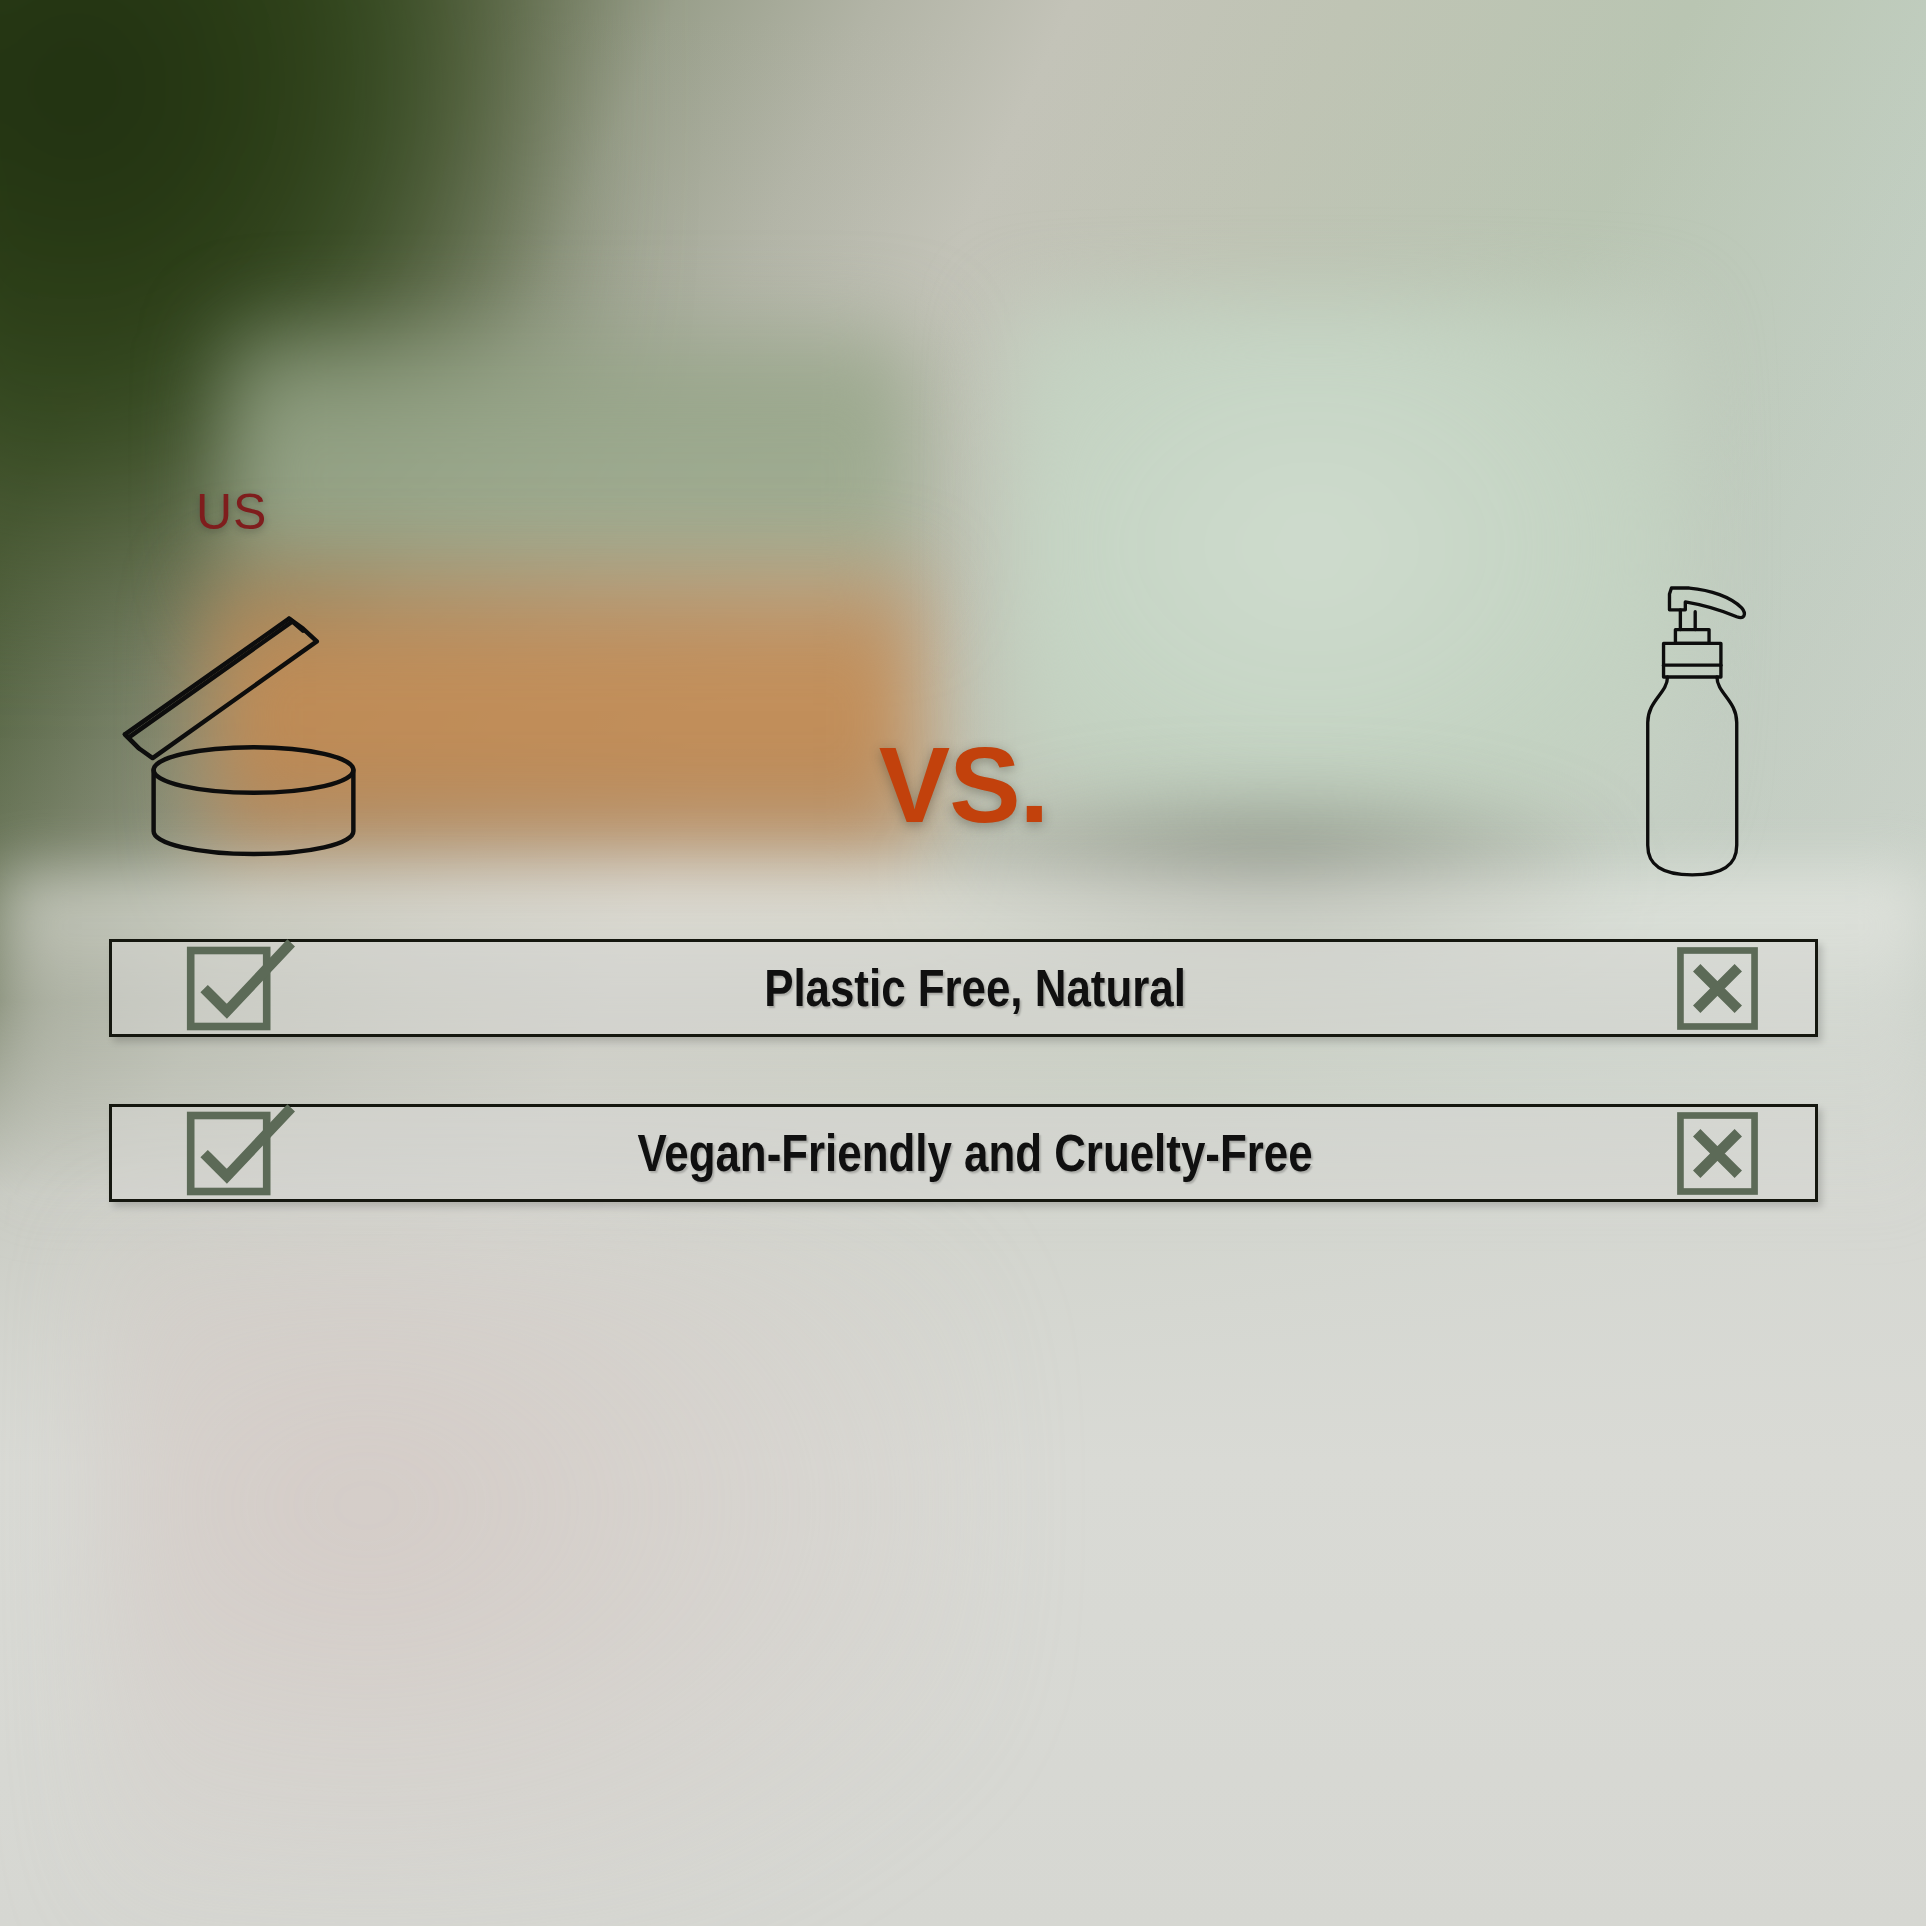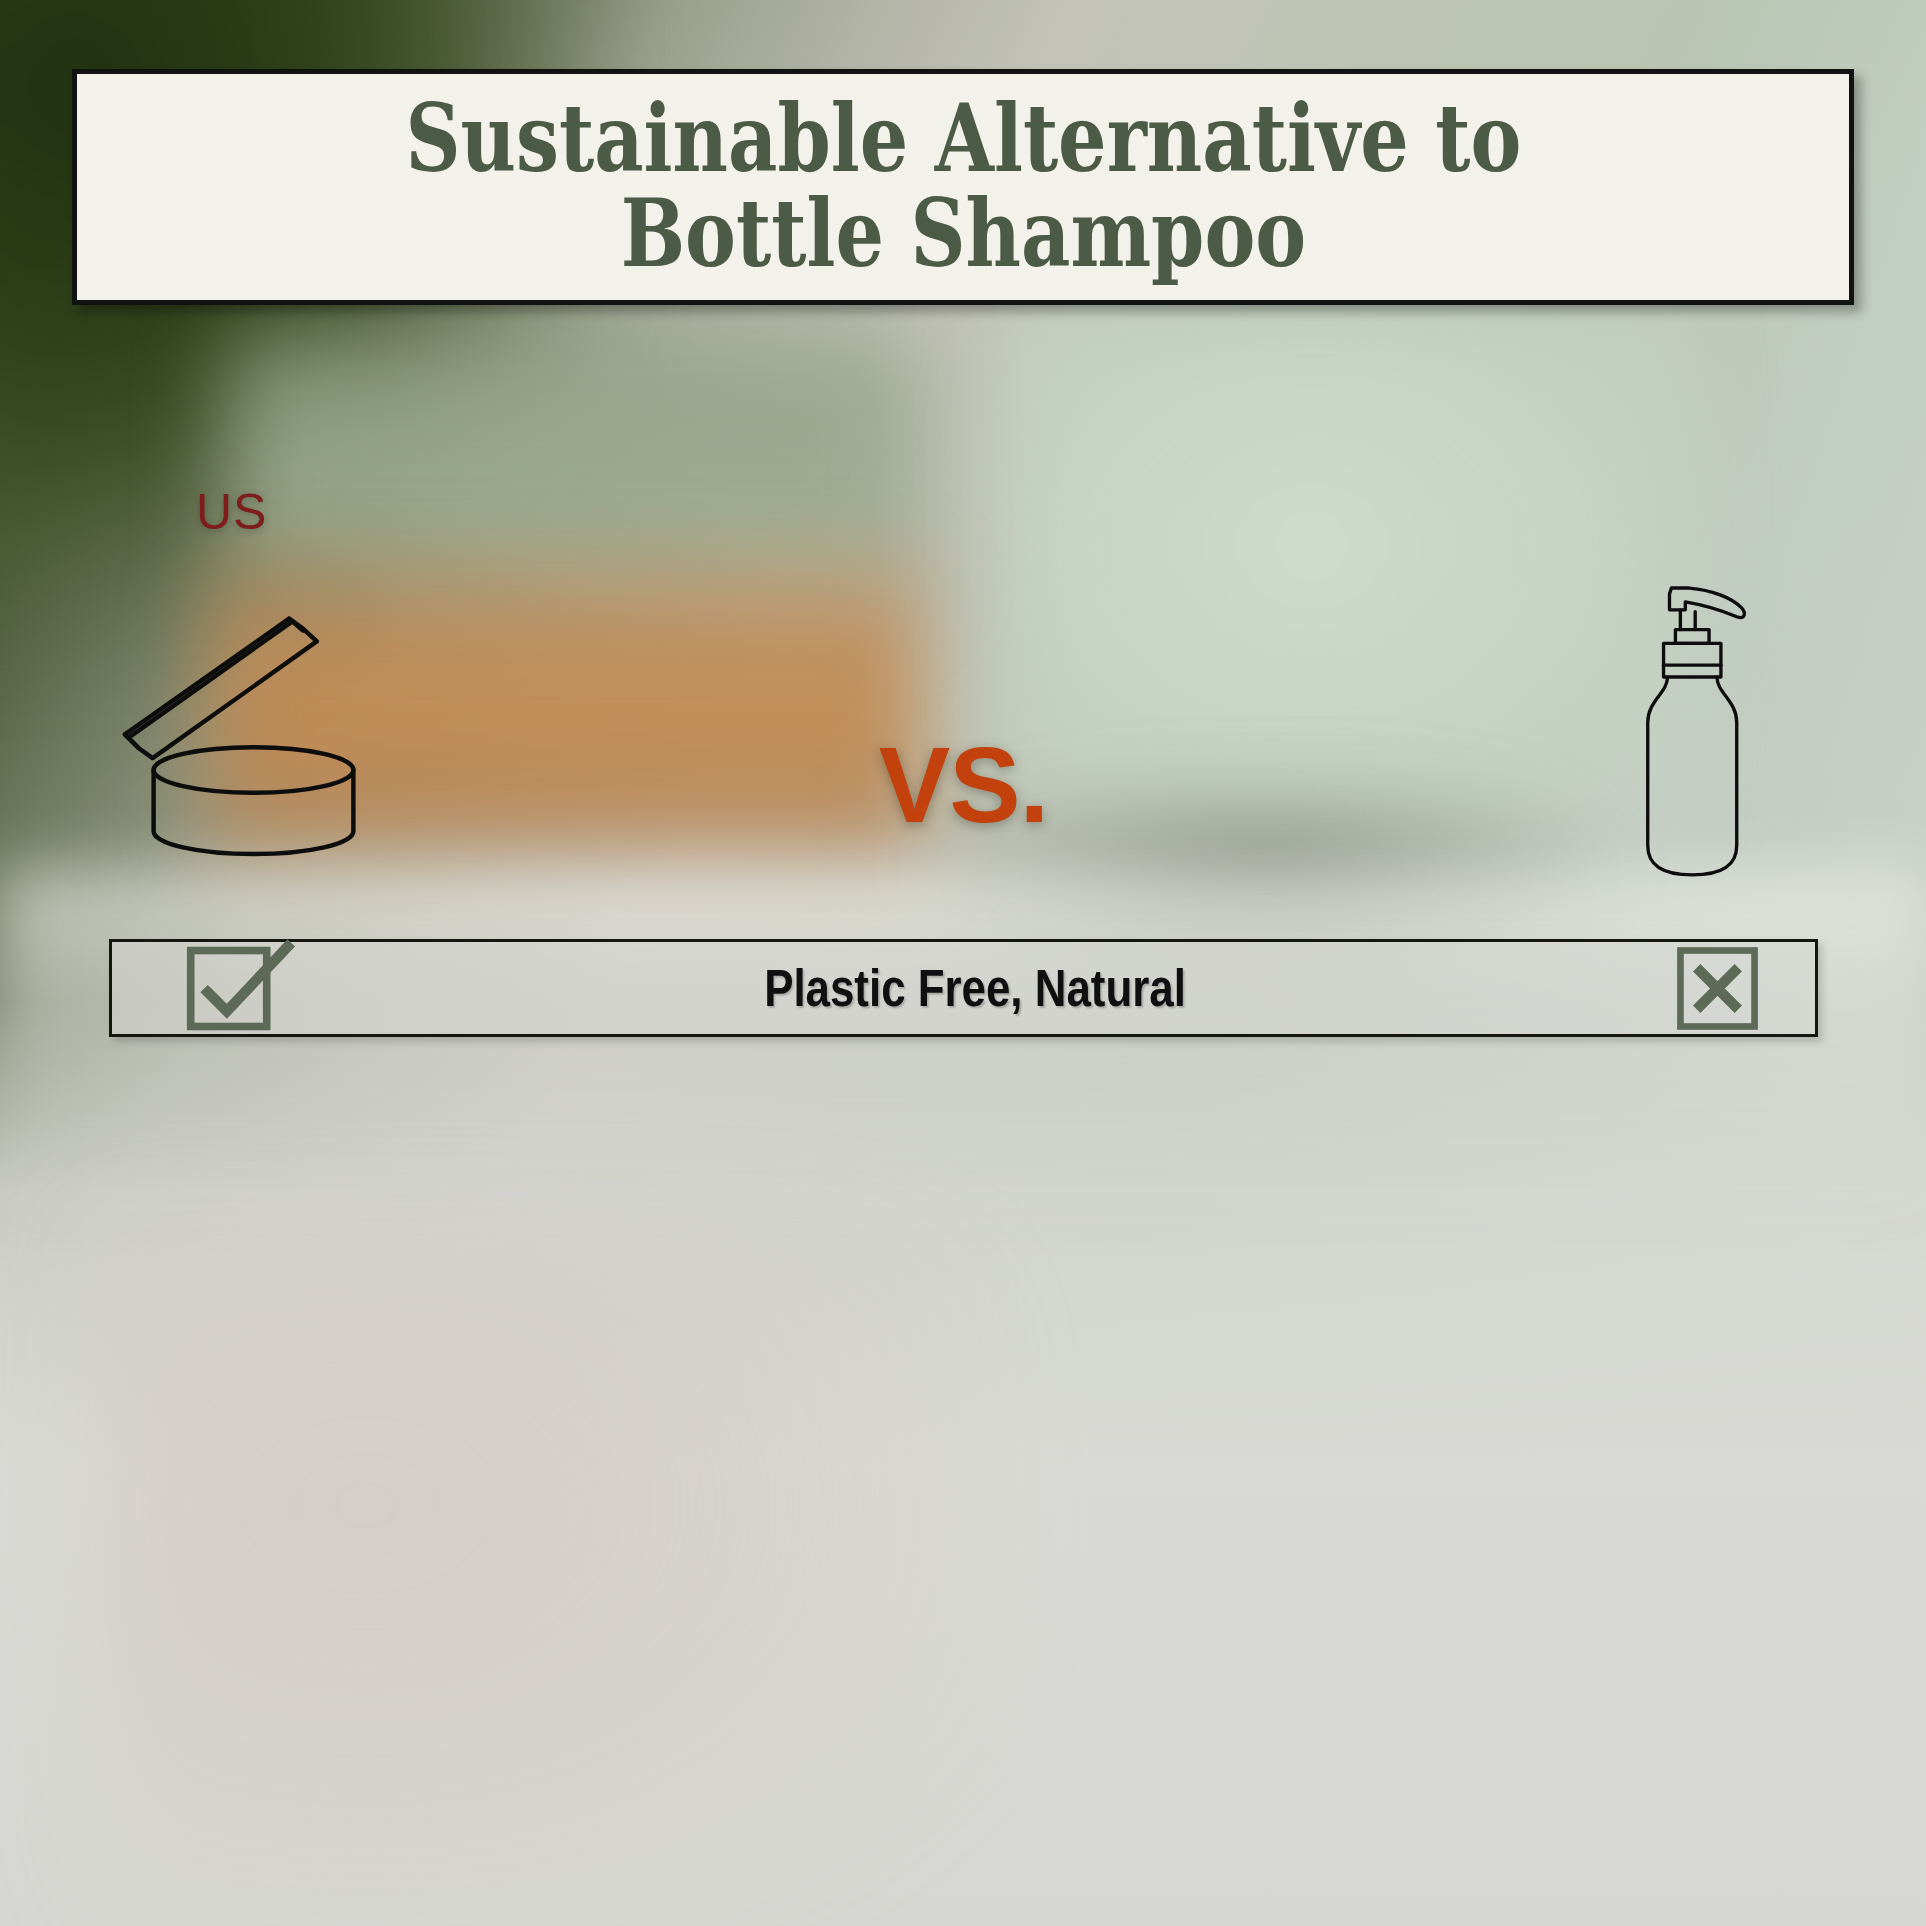--- a/index.html
+++ b/index.html
@@ -245,24 +245,20 @@
 
   <div class="bg-layer bg-base"></div>
   <div class="bg-foliage"></div>
   <div class="bg-box-green"></div>
   <div class="bg-box-brown"></div>
   <div class="bg-mint"></div>
   <div class="bg-shadow"></div>
   <div class="bg-counter"></div>
   <div class="bg-warm"></div>
 
-  <div class="title-banner">
-    <div class="title-text">Sustainable Alternative to
-Bottle Shampoo</div>
-  </div>
 
   <div class="side-label label-us">US</div>
 
   <div class="icon-jar">
     <svg viewBox="0 0 270 280" fill="none" stroke="#0d0d0d" stroke-width="4.5" stroke-linejoin="round" stroke-linecap="round">
 
       <path d="M6 152 L172 35 L186 45 L200 58 L34 176 L20 166 Z"></path>
       <path d="M6 152 L20 166"></path>
       <path d="M172 35 L186 47"></path>
       <path d="M10 155 L175 38"></path>
@@ -307,16 +303,31 @@
         <svg viewBox="0 0 100 100" fill="none" stroke="#5c6a57" stroke-width="7">
           <rect x="11" y="10" width="78" height="80"></rect>
           <path d="M32 32 L68 68 M68 32 L32 68" stroke-width="11" stroke-linecap="square"></path>
         </svg>
       </div>
     </div>
 
 
 
 
+    <div class="row">
+      <div class="mark mark-left">
+        <svg viewBox="0 0 100 100" fill="none" stroke="#5c6a57" stroke-width="8">
+          <rect x="6" y="10" width="80" height="80"></rect>
+          <path d="M24 54 L44 74 L108 6" stroke-width="11" stroke-linecap="square"></path>
+        </svg>
+      </div>
+      <div class="row-label">Vegan-Friendly and Cruelty-Free</div>
+      <div class="mark mark-right">
+        <svg viewBox="0 0 100 100" fill="none" stroke="#5c6a57" stroke-width="7">
+          <rect x="11" y="10" width="78" height="80"></rect>
+          <path d="M32 32 L68 68 M68 32 L32 68" stroke-width="11" stroke-linecap="square"></path>
+        </svg>
+      </div>
+    </div>
 
   </div>
 </div>
 
 
 </body></html>

